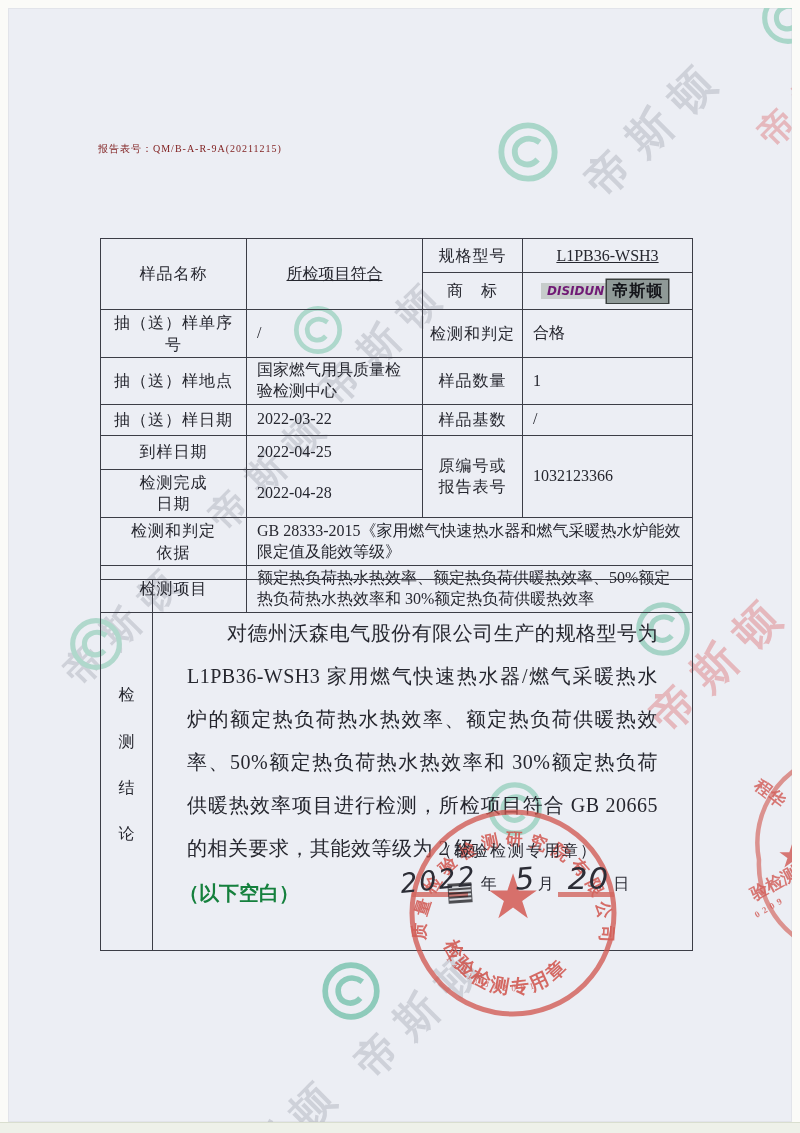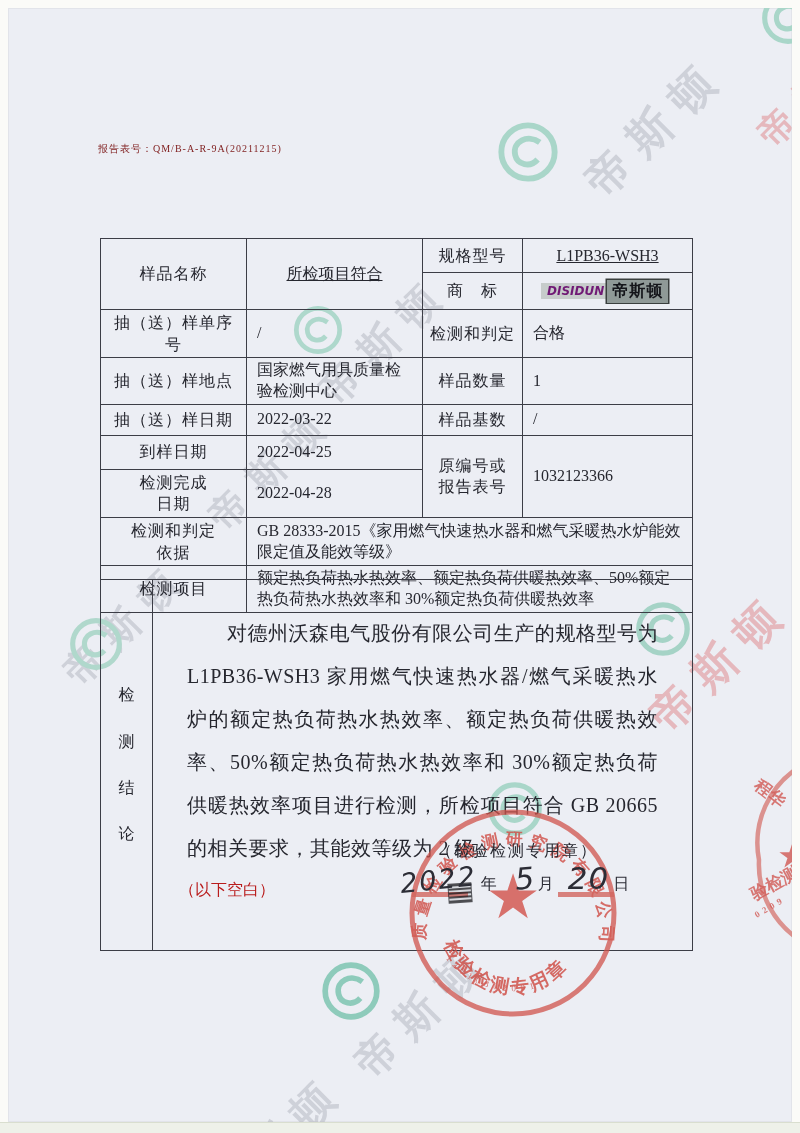--- a/index.html
+++ b/index.html
@@ -27,21 +27,21 @@
   table{border-collapse:collapse;table-layout:fixed;}
   .tblA{position:absolute;left:92px;top:230px;width:592px;}
   .tblB{position:absolute;left:92px;top:571px;width:592px;}
   td{border:1.6px solid #3c3d46;font-size:16px;color:#26272f;padding:2px 6px;vertical-align:middle;}
   .lbl{text-align:center;letter-spacing:1px;white-space:pre-line;line-height:1.35;}
   .val{text-align:left;padding-left:10px;line-height:1.3;}
   .ctr{text-align:center;text-decoration:underline;}
   .concl-lbl{text-align:center;white-space:pre-line;line-height:2.9;font-size:16px;letter-spacing:0;}
   .concl-cell{vertical-align:top;padding:24px 26px 0 26px;}
   .concl-p{margin:8px;text-indent:2em;font-size:20px;line-height:2.15;letter-spacing:0.5px;text-align:justify;color:#26272f;}
-  .blank-note{margin:10px 0 0 0;font-size:16px;color:#b91c1c;}
+  .blank-note{margin:10px 0 0 0;font-size:20px;color:#15803d;font-weight:bold;}
 
   
   .brand{display:inline-flex;align-items:center;height:24px;margin-left:12px;filter:blur(0.2px);}
   .brand-en{background:#c7cccb;color:#701a75;font-family:"DejaVu Sans",sans-serif;font-weight:bold;font-style:italic;
             font-size:12px;padding:1px 3px 1px 6px;letter-spacing:0;}
   .brand-cn{background:#8f9997;color:#14151a;font-weight:bold;font-size:16px;padding:1px 5px;letter-spacing:1px;
             box-shadow:0 0 0 1.5px #3a3f3e;}
 
   
   .seal-note{position:absolute;left:428px;top:833px;font-size:16px;letter-spacing:2px;color:#2a2b33;z-index:6;}

